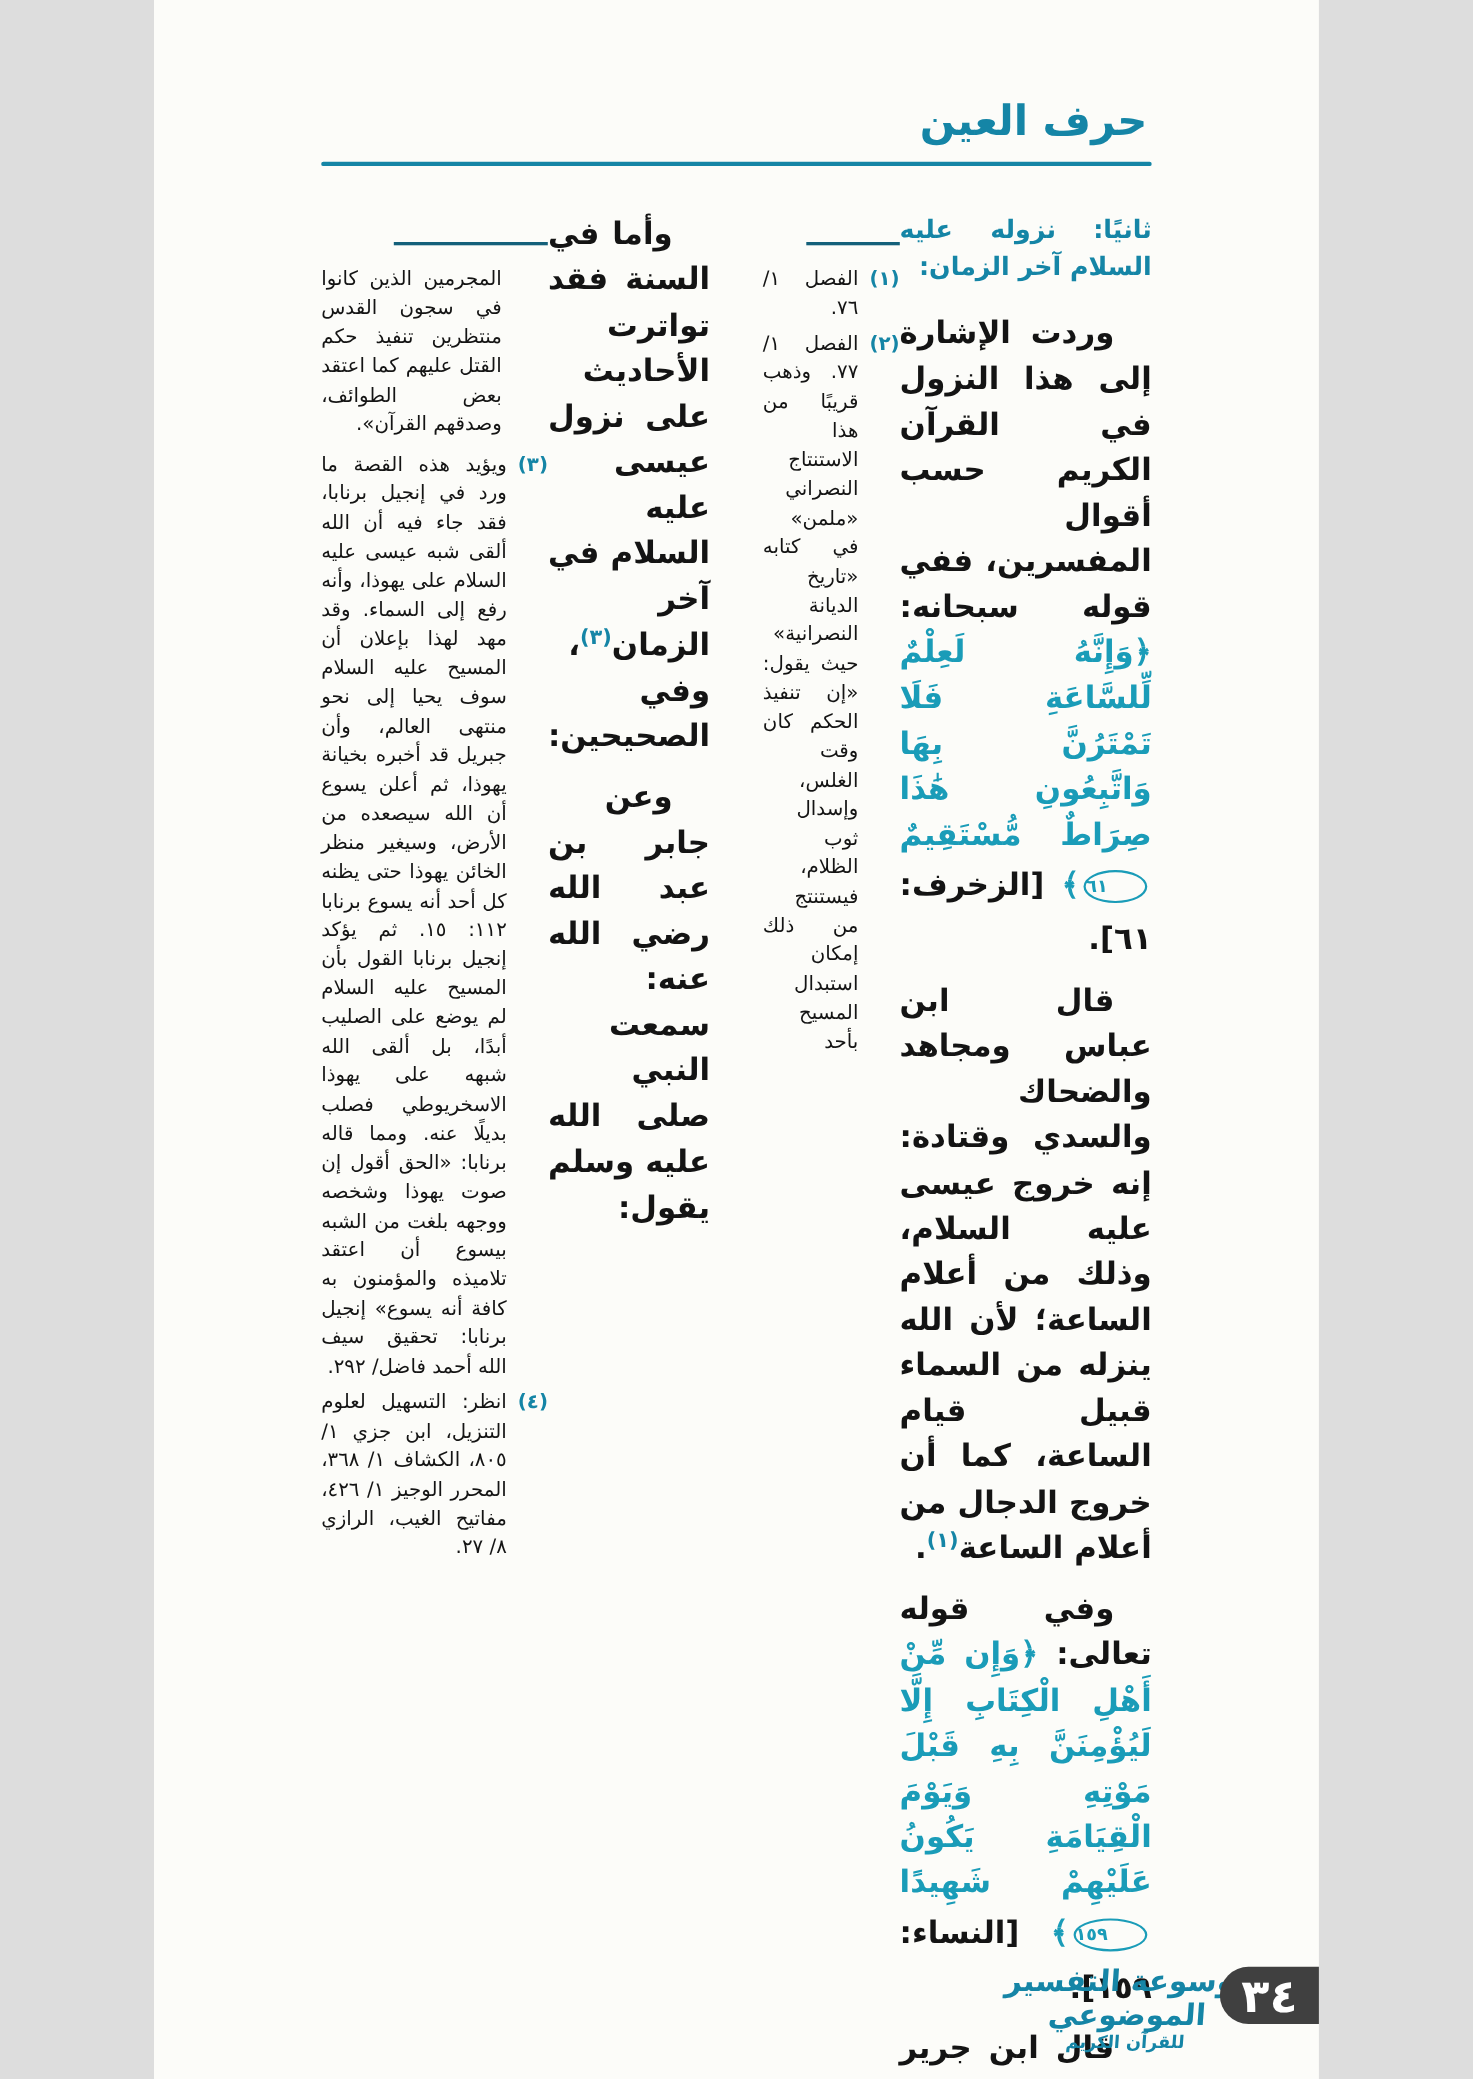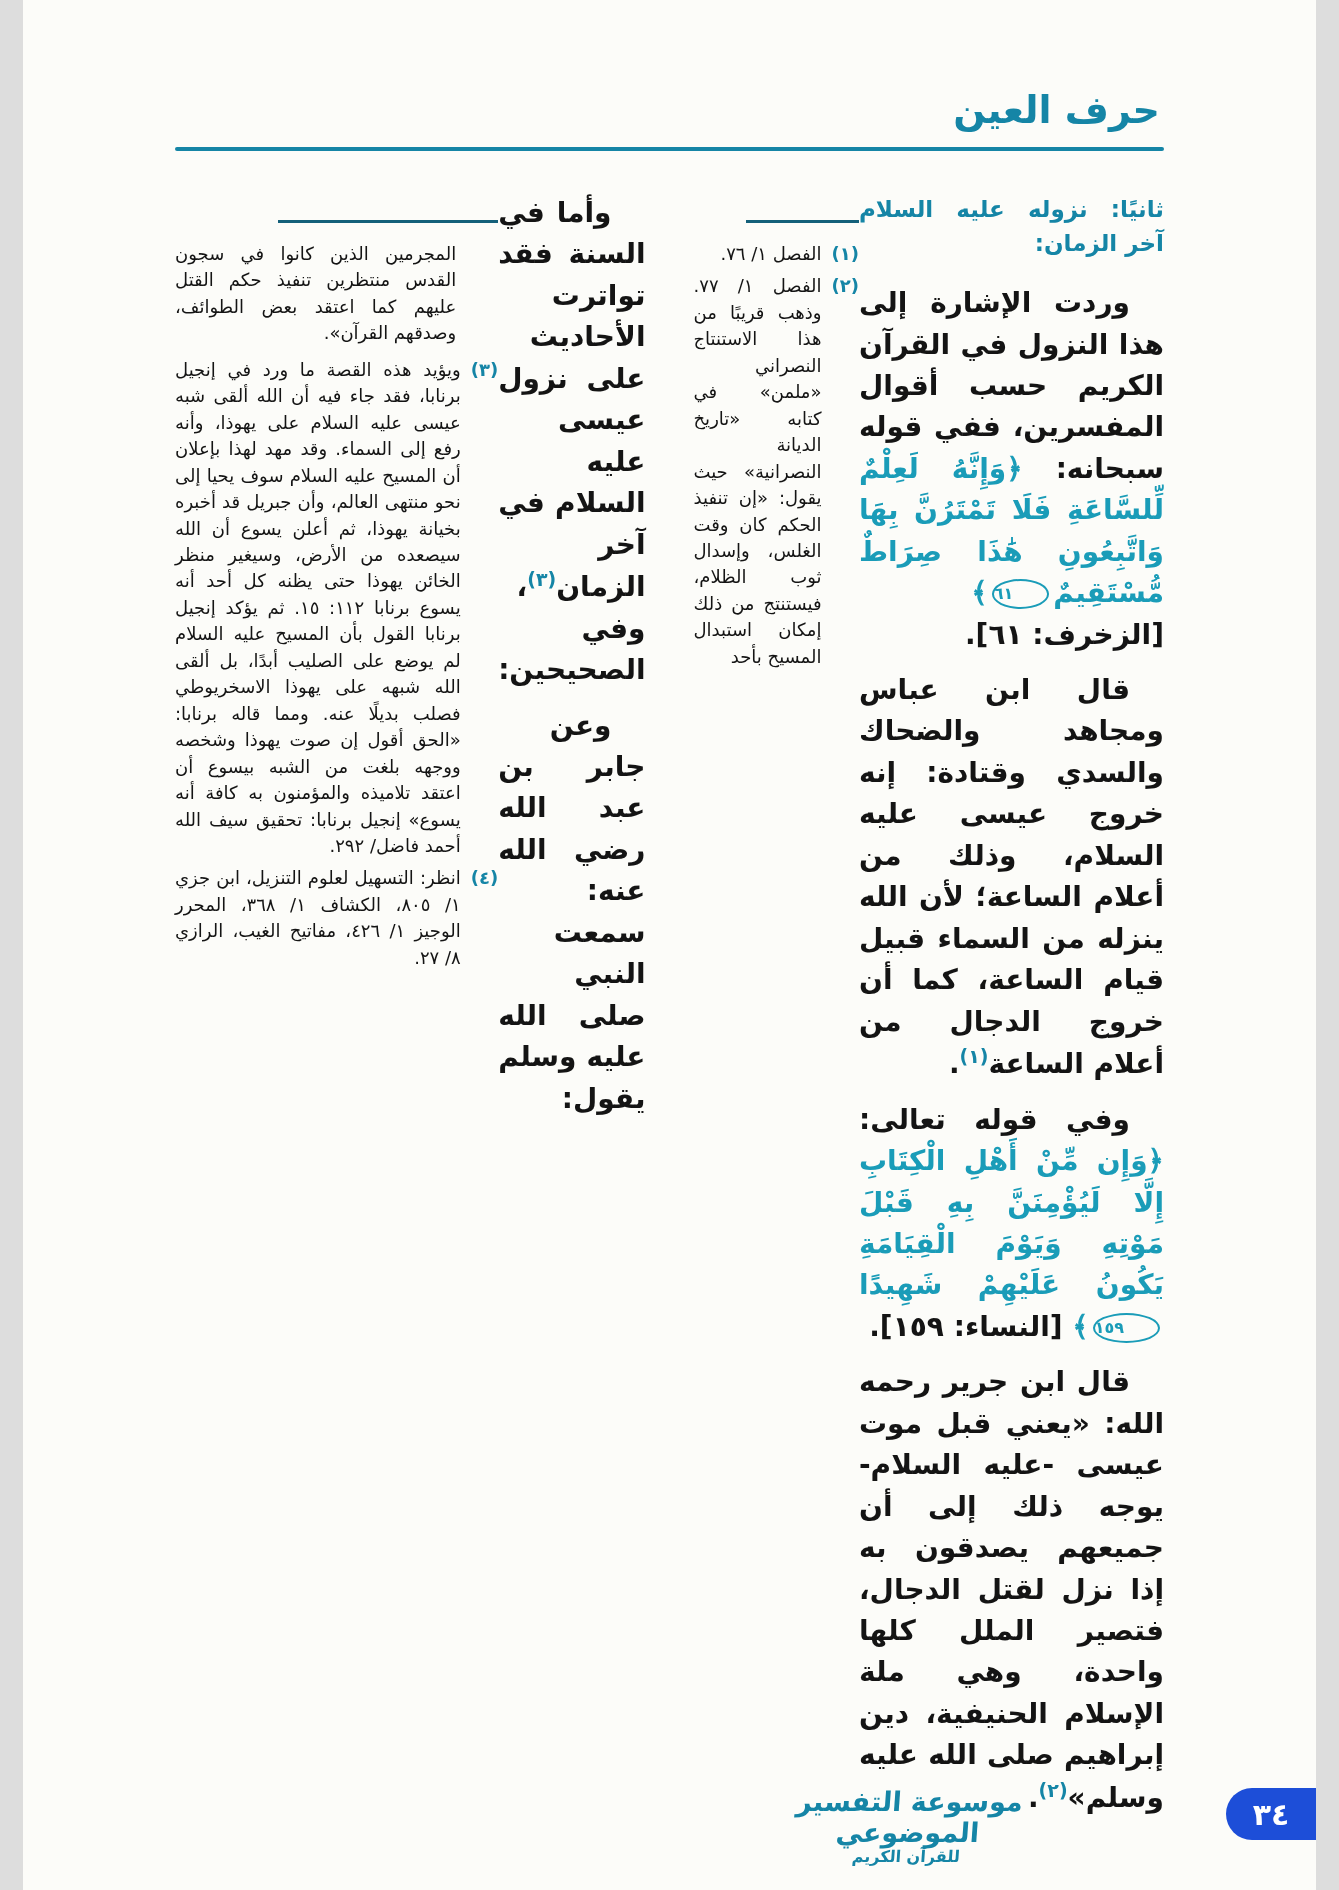--- a/index.html
+++ b/index.html
@@ -4,21 +4,21 @@
 <style>
   :root{
     --teal:#1585a6;
     --teal2:#1a9cb8;
     --ink:#141414;
     --paper:#fcfcf9;
   }
   html,body{margin:0;padding:0;background:#ddd;}
   .page{
     position:relative;
-    width:1293px;height:1890px;
+    width:1059px;height:1890px;
     background:var(--paper);
     margin:0 auto;
     direction:rtl;
     font-family:"DejaVu Sans", sans-serif;
     overflow:hidden;
   }
   .header-title{
     position:absolute;top:88px;right:156px;
     color:var(--teal);
     font-size:38px;font-weight:bold;
@@ -41,21 +41,21 @@
     color:var(--teal);font-size:23px;font-weight:bold;
     margin:0 0 22px 0;
   }
   p.para{margin:0 0 14px 0;text-indent:34px;}
   .quran{color:var(--teal2);}
   .ayah-badge{
     display:inline-flex;align-items:center;justify-content:center;
     min-width:30px;height:30px;box-sizing:border-box;
     border:2px solid var(--teal2);border-radius:50%;
     font-size:16px;line-height:1;color:var(--teal2);
-    vertical-align:middle;margin:0 4px;
+    vertical-align:middle;margin:12px 4px;
   }
   .fn-ref{
     color:var(--teal);font-size:19px;vertical-align:super;
     font-weight:bold;
   }
   .footnotes{margin-top:14px;}
   .fn-sep{
     width:68%;height:3px;background:#14607a;
     margin:14px 0 18px 0;
   }
@@ -71,24 +71,24 @@
     position:absolute;top:1786px;left:770px;width:230px;
     text-align:center;color:var(--teal);
     line-height:1.15;
     transform:skewX(-4deg);
   }
   .footer-logo .l1{font-size:27px;font-weight:bold;display:block;}
   .footer-logo .l2{font-size:16px;font-weight:bold;display:block;}
   .page-number-box{
     position:absolute;top:1788px;right:0;
     width:90px;height:52px;
-    background:#1d4ed8;
+    background:#404040;
     border-radius:26px 0 0 26px;
     display:flex;align-items:center;justify-content:center;
-    color:#fff;font-size:30px;font-weight:bold;
+    color:#fff;font-size:42px;font-weight:bold;
   }
 </style>
 </head>
 <body>
 
 <div class="page">
 
   <div class="header-title">حرف العين</div>
   <div class="header-rule"></div>
 

